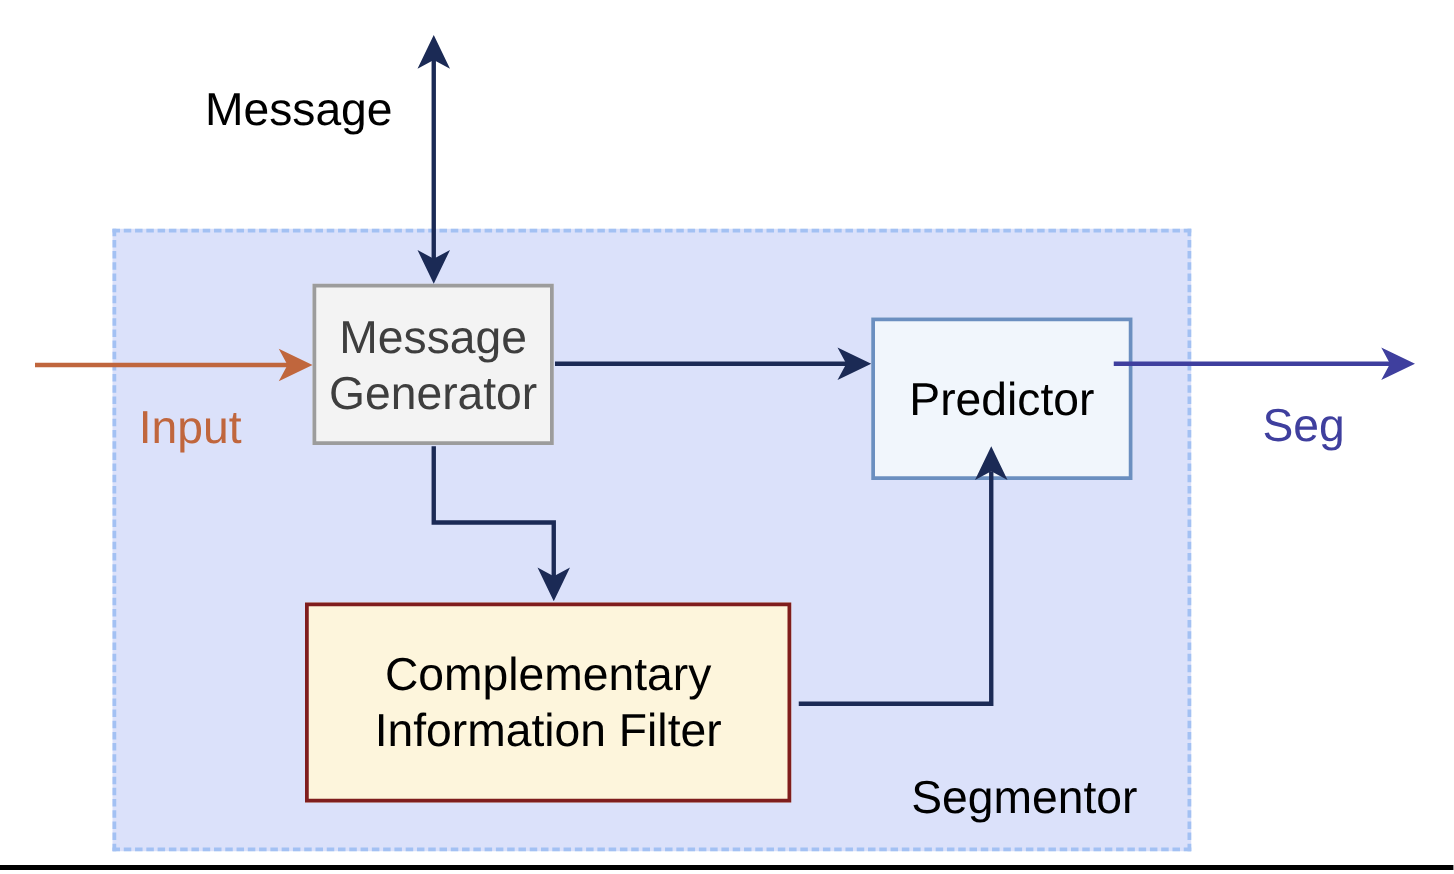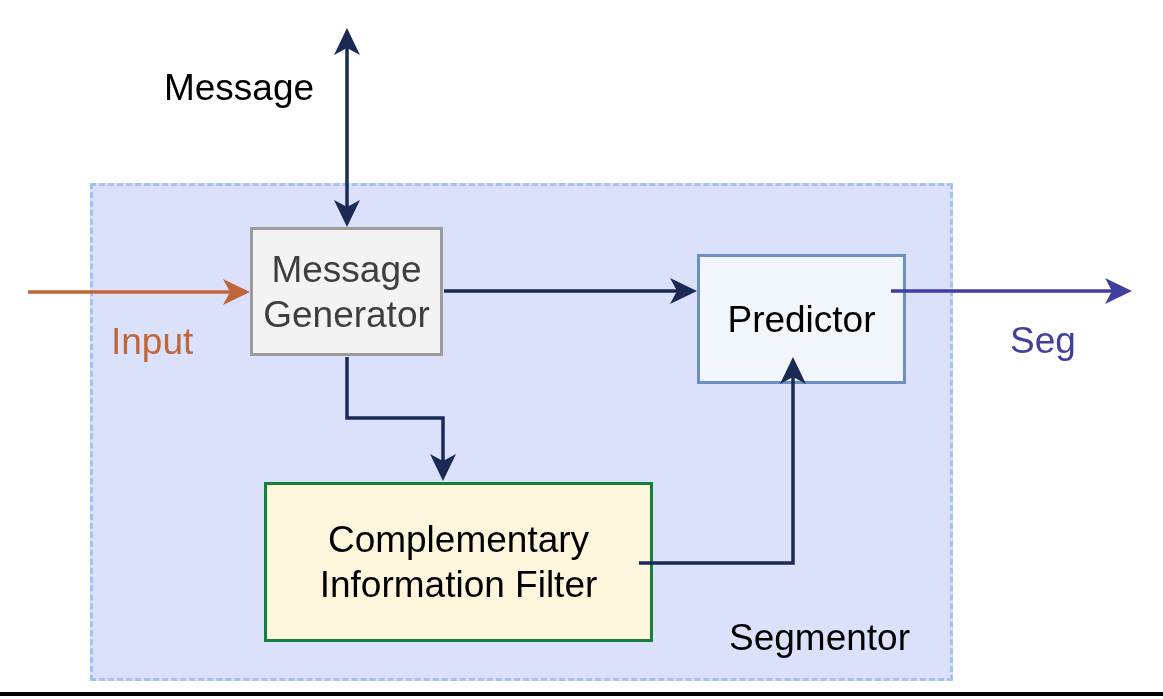--- a/index.html
+++ b/index.html
@@ -46,24 +46,24 @@
   }
   .predictor {
     left: 697px; top: 226px;
     width: 209px; height: 130px;
     background: #f1f6fc;
     border: 3px solid #6b8fc0;
     color: #000000;
     margin-top: 28px;
   }
   .filter {
-    left: 264px; top: 482px;
+    left: 244px; top: 482px;
     width: 389px; height: 160px;
     background: #fdf5dc;
-    border: 3px solid #15803d;
+    border: 3px solid #7f1d1d;
     color: #000000;
   }
 
   
   .label { position: absolute; font-size: 37px; z-index: 3; white-space: nowrap; }
   .lbl-message-passing {
     left: 130px; top: 66px;
     width: 218px;
     text-align: center;
     line-height: 44px;

